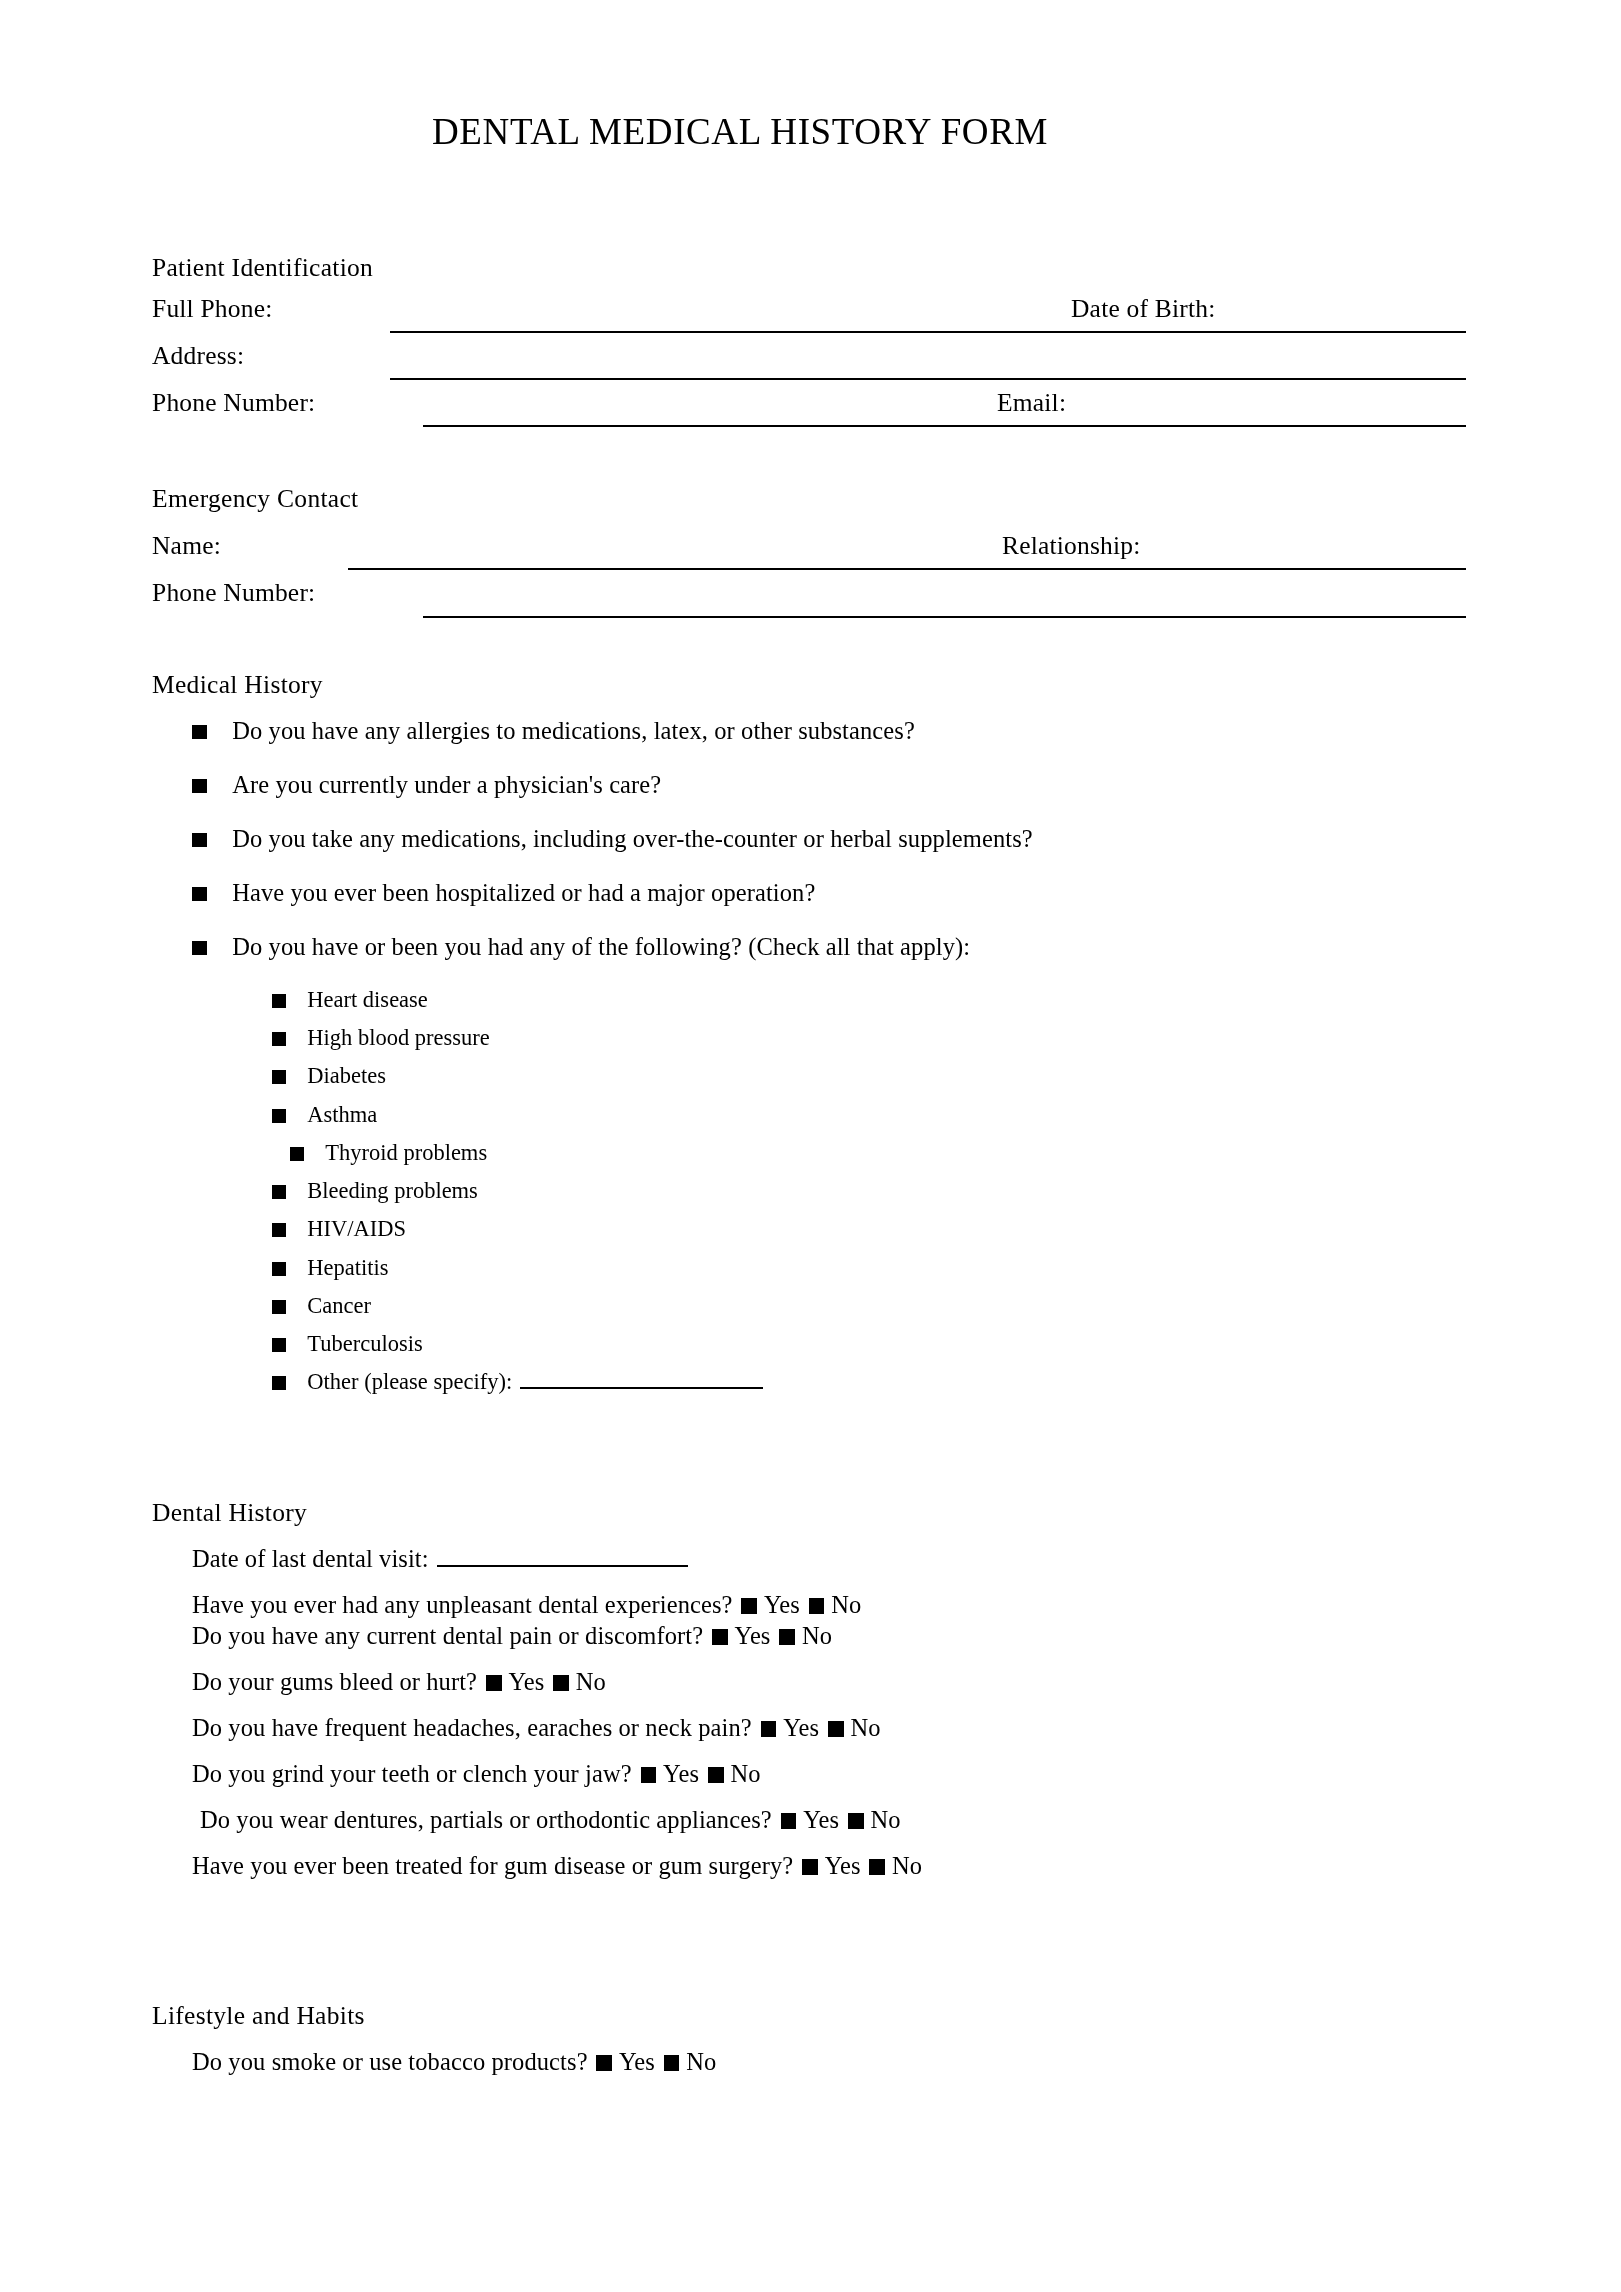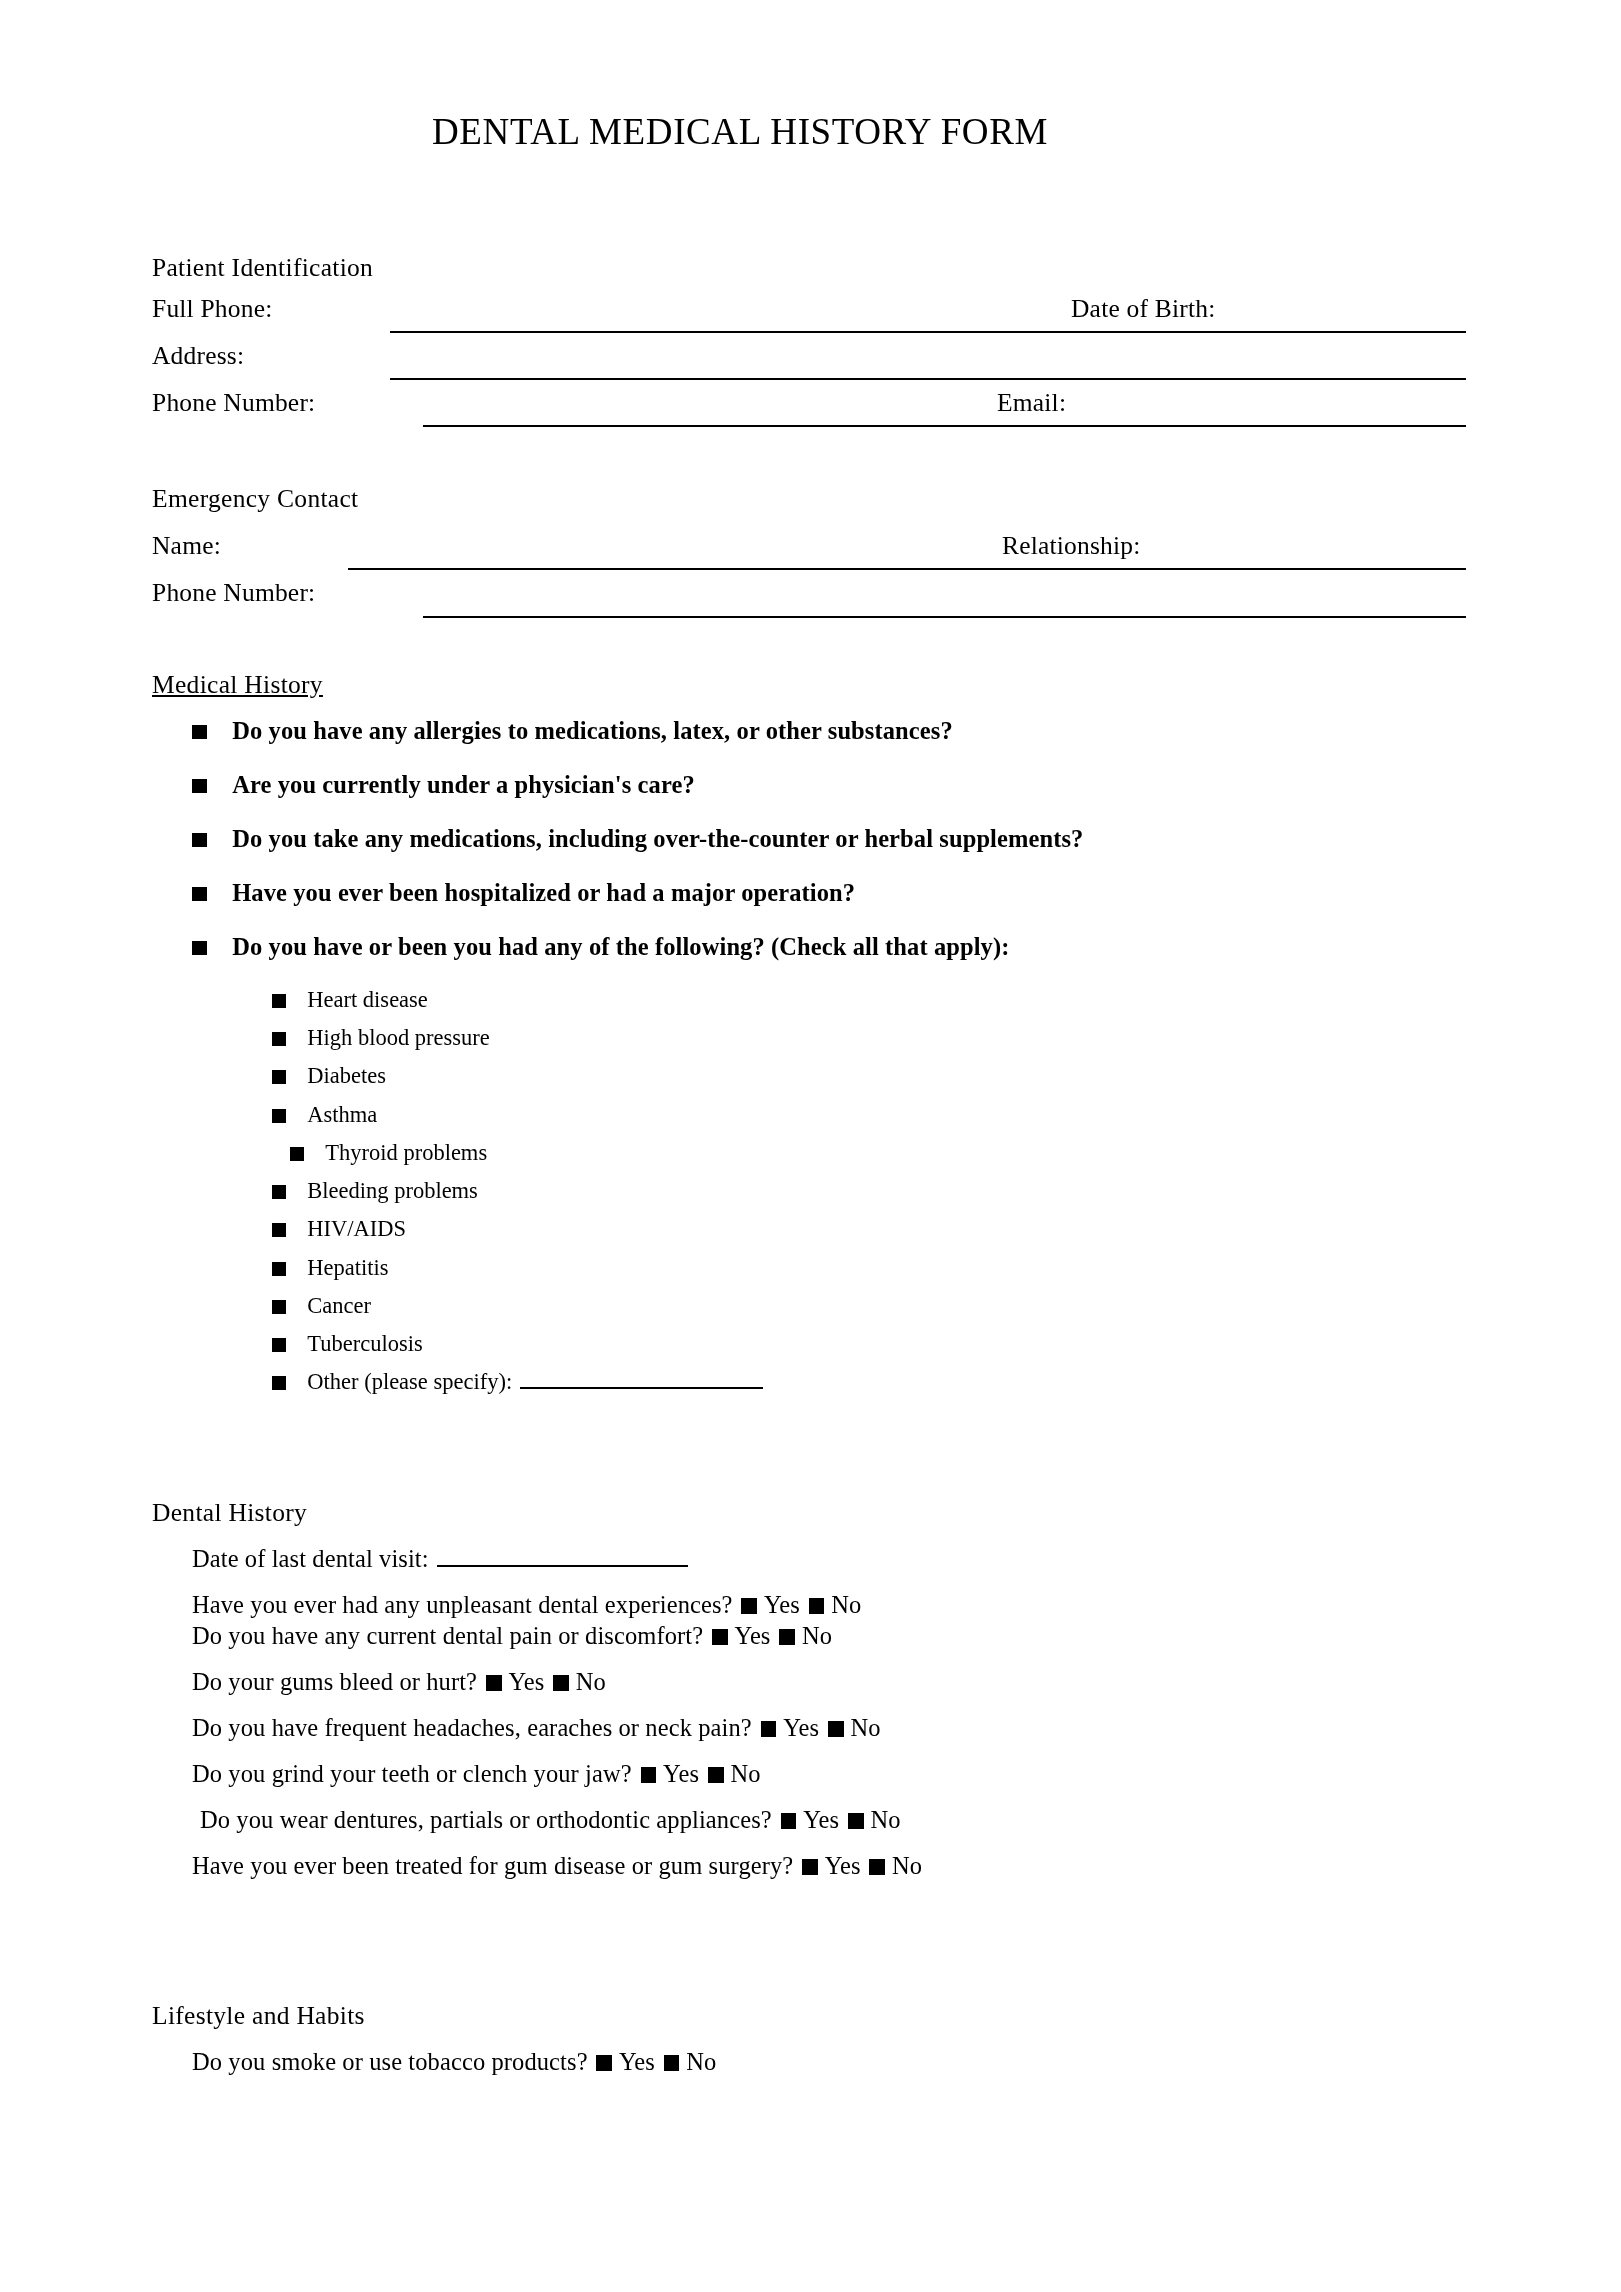--- a/index.html
+++ b/index.html
@@ -65,21 +65,20 @@
     height: 14.7px;
     background: #000;
     margin-top: 7.8px;
     flex: 0 0 auto;
   }
   .mh-text {
     font-size: 24.5px;
     margin-left: 25.5px;
     white-space: nowrap;
     letter-spacing: 0.1px;
-    font-weight: bold;
   }
 
   
   .cond-row { position: absolute; display: flex; align-items: flex-start; }
   .cond-sq {
     display: inline-block;
     width: 13.7px;
     height: 13.7px;
     background: #000;
     margin-top: 6.9px;
@@ -151,21 +150,21 @@
 
   <div class="abs section-head" style="left:152px; top:484px;">Emergency Contact</div>
 
   <div class="abs field-label" style="left:152px; top:531px;">Name:</div>
   <div class="abs field-label" style="left:1002px; top:531px;">Relationship:</div>
   <div class="rule" style="left:348px; top:568px; width:1118px;"></div>
 
   <div class="abs field-label" style="left:152px; top:578px;">Phone Number:</div>
   <div class="rule" style="left:423px; top:616px; width:1043px;"></div>
 
-  <div class="abs section-head" style="left:152px; top:670px;text-decoration:underline;">Medical History</div>
+  <div class="abs section-head" style="left:152px; top:670px;">Medical History</div>
 
   <div class="mh-row" style="left:192px; top:717px;">
     <span class="bullet-sq"></span>
     <span class="mh-text">Do you have any allergies to medications, latex, or other substances?</span>
   </div>
   <div class="mh-row" style="left:192px; top:771px;">
     <span class="bullet-sq"></span>
     <span class="mh-text">Are you currently under a physician's care?</span>
   </div>
   <div class="mh-row" style="left:192px; top:825px;">

